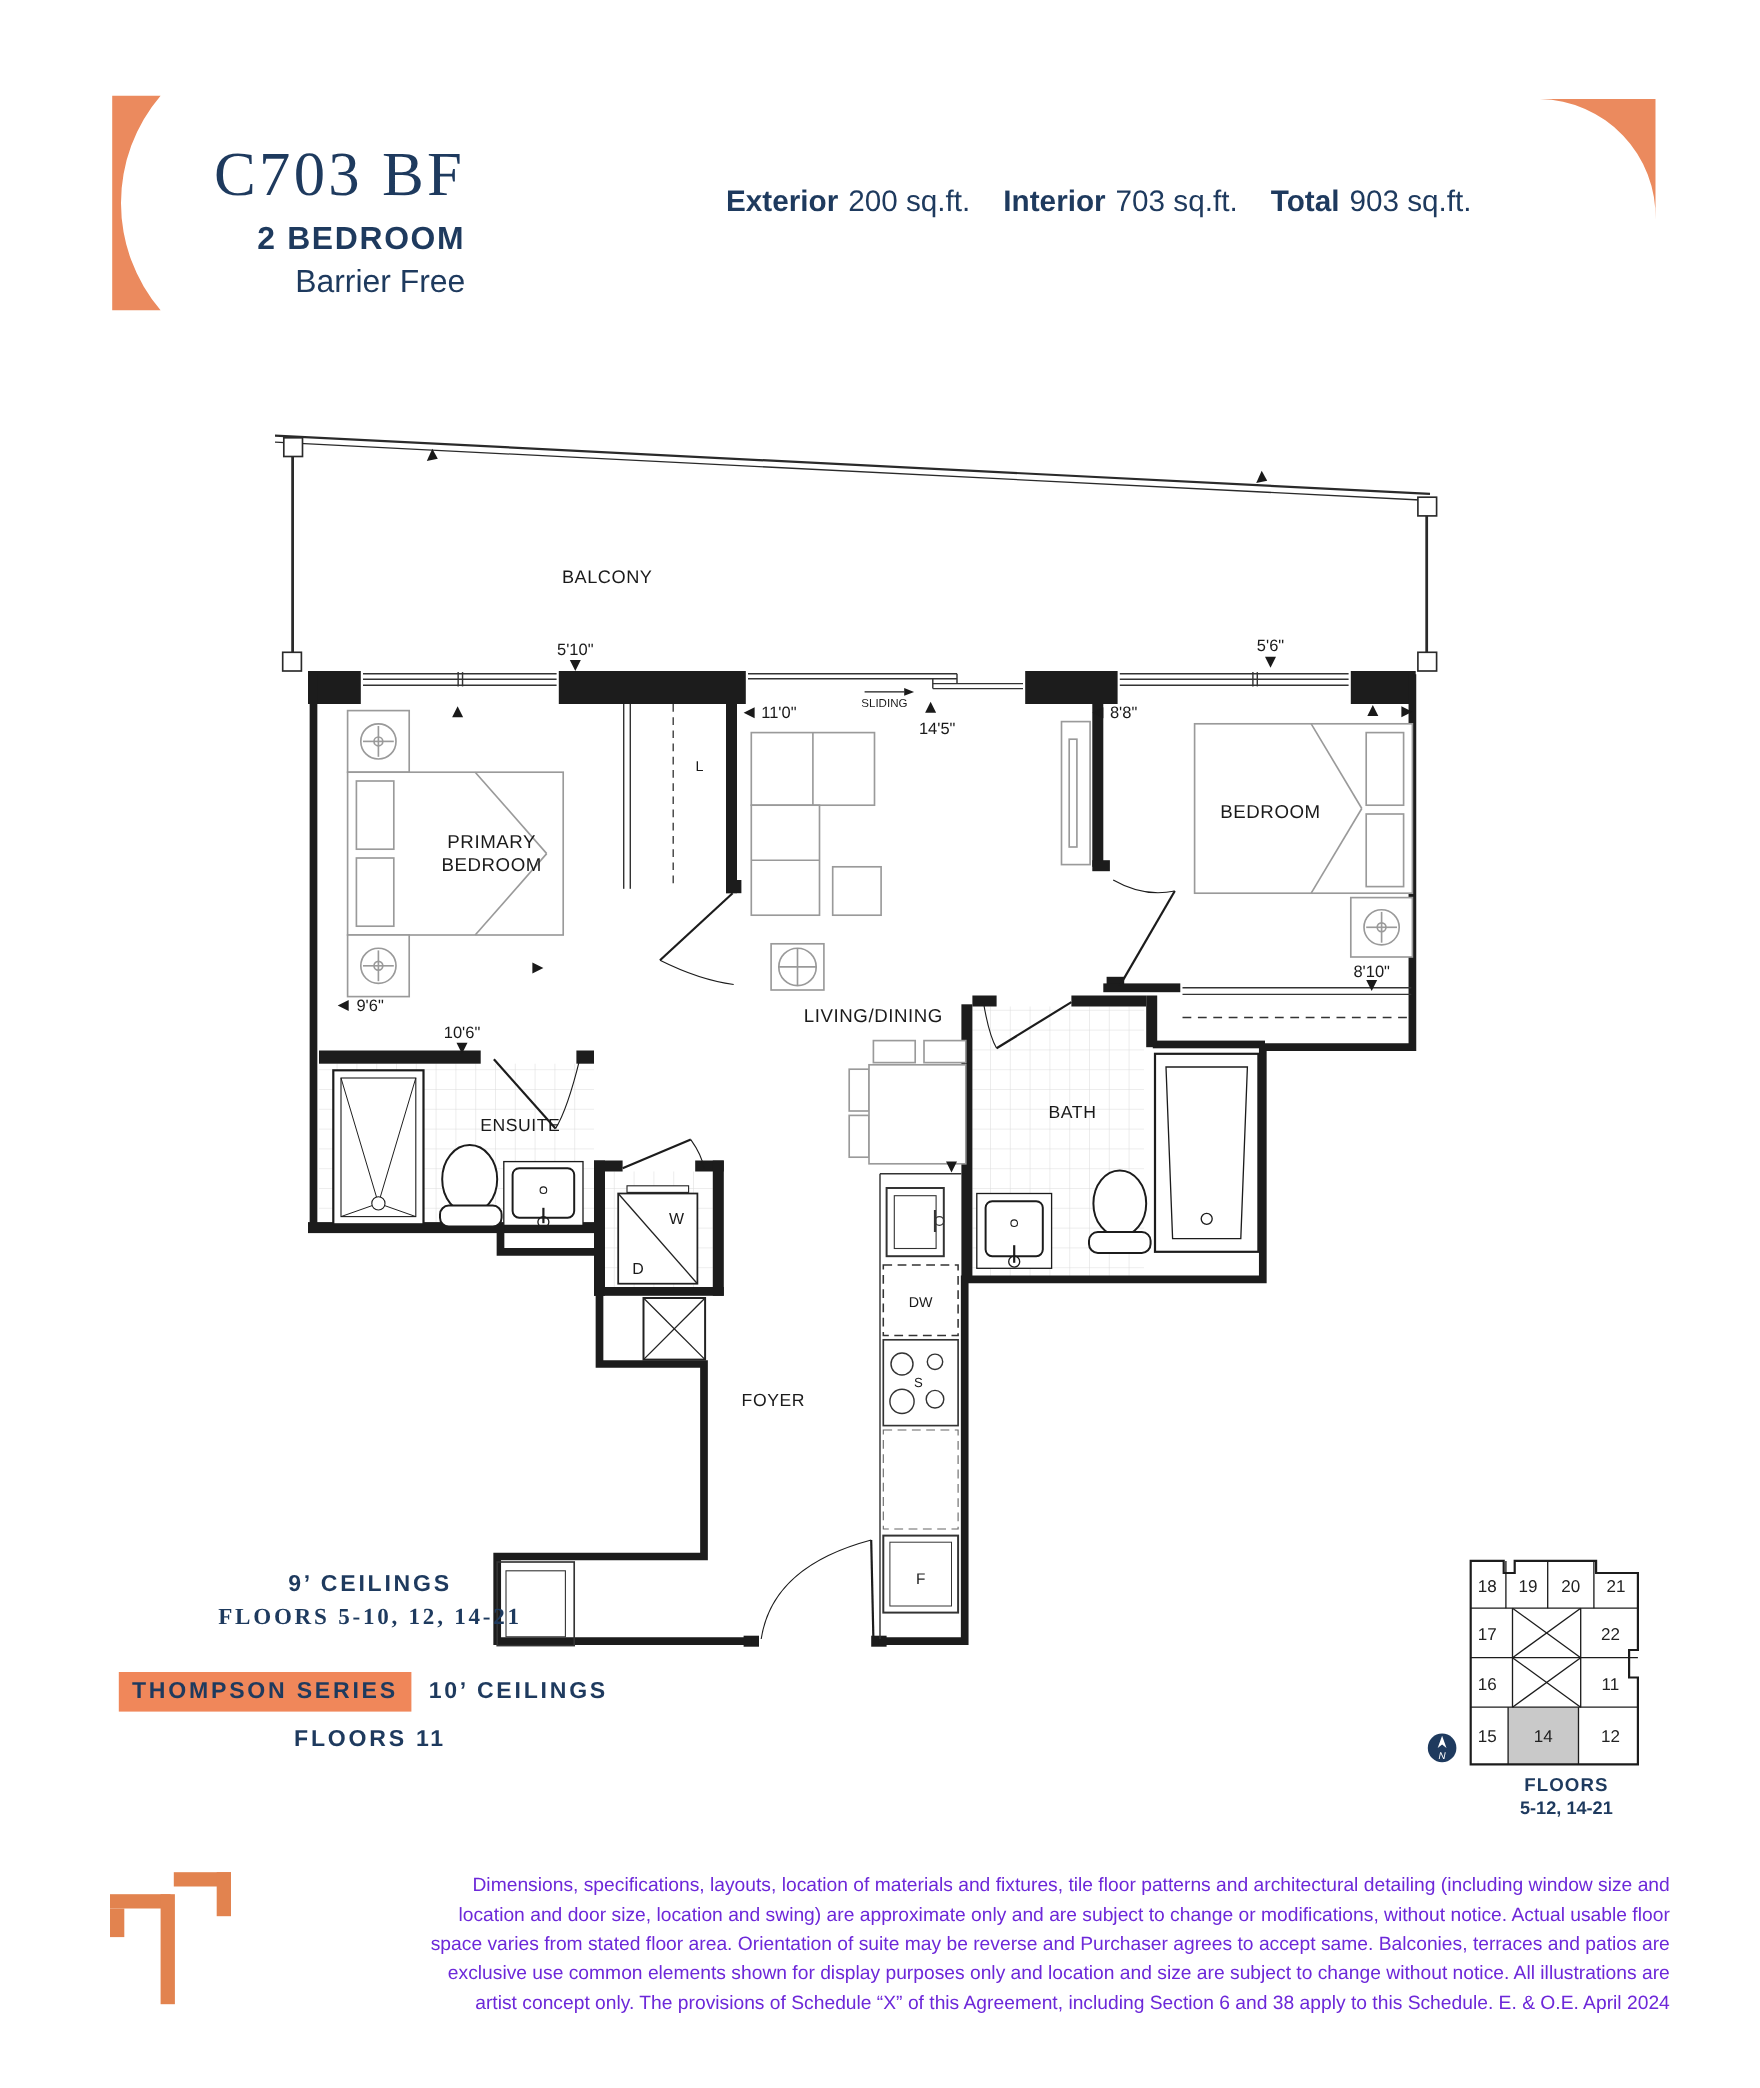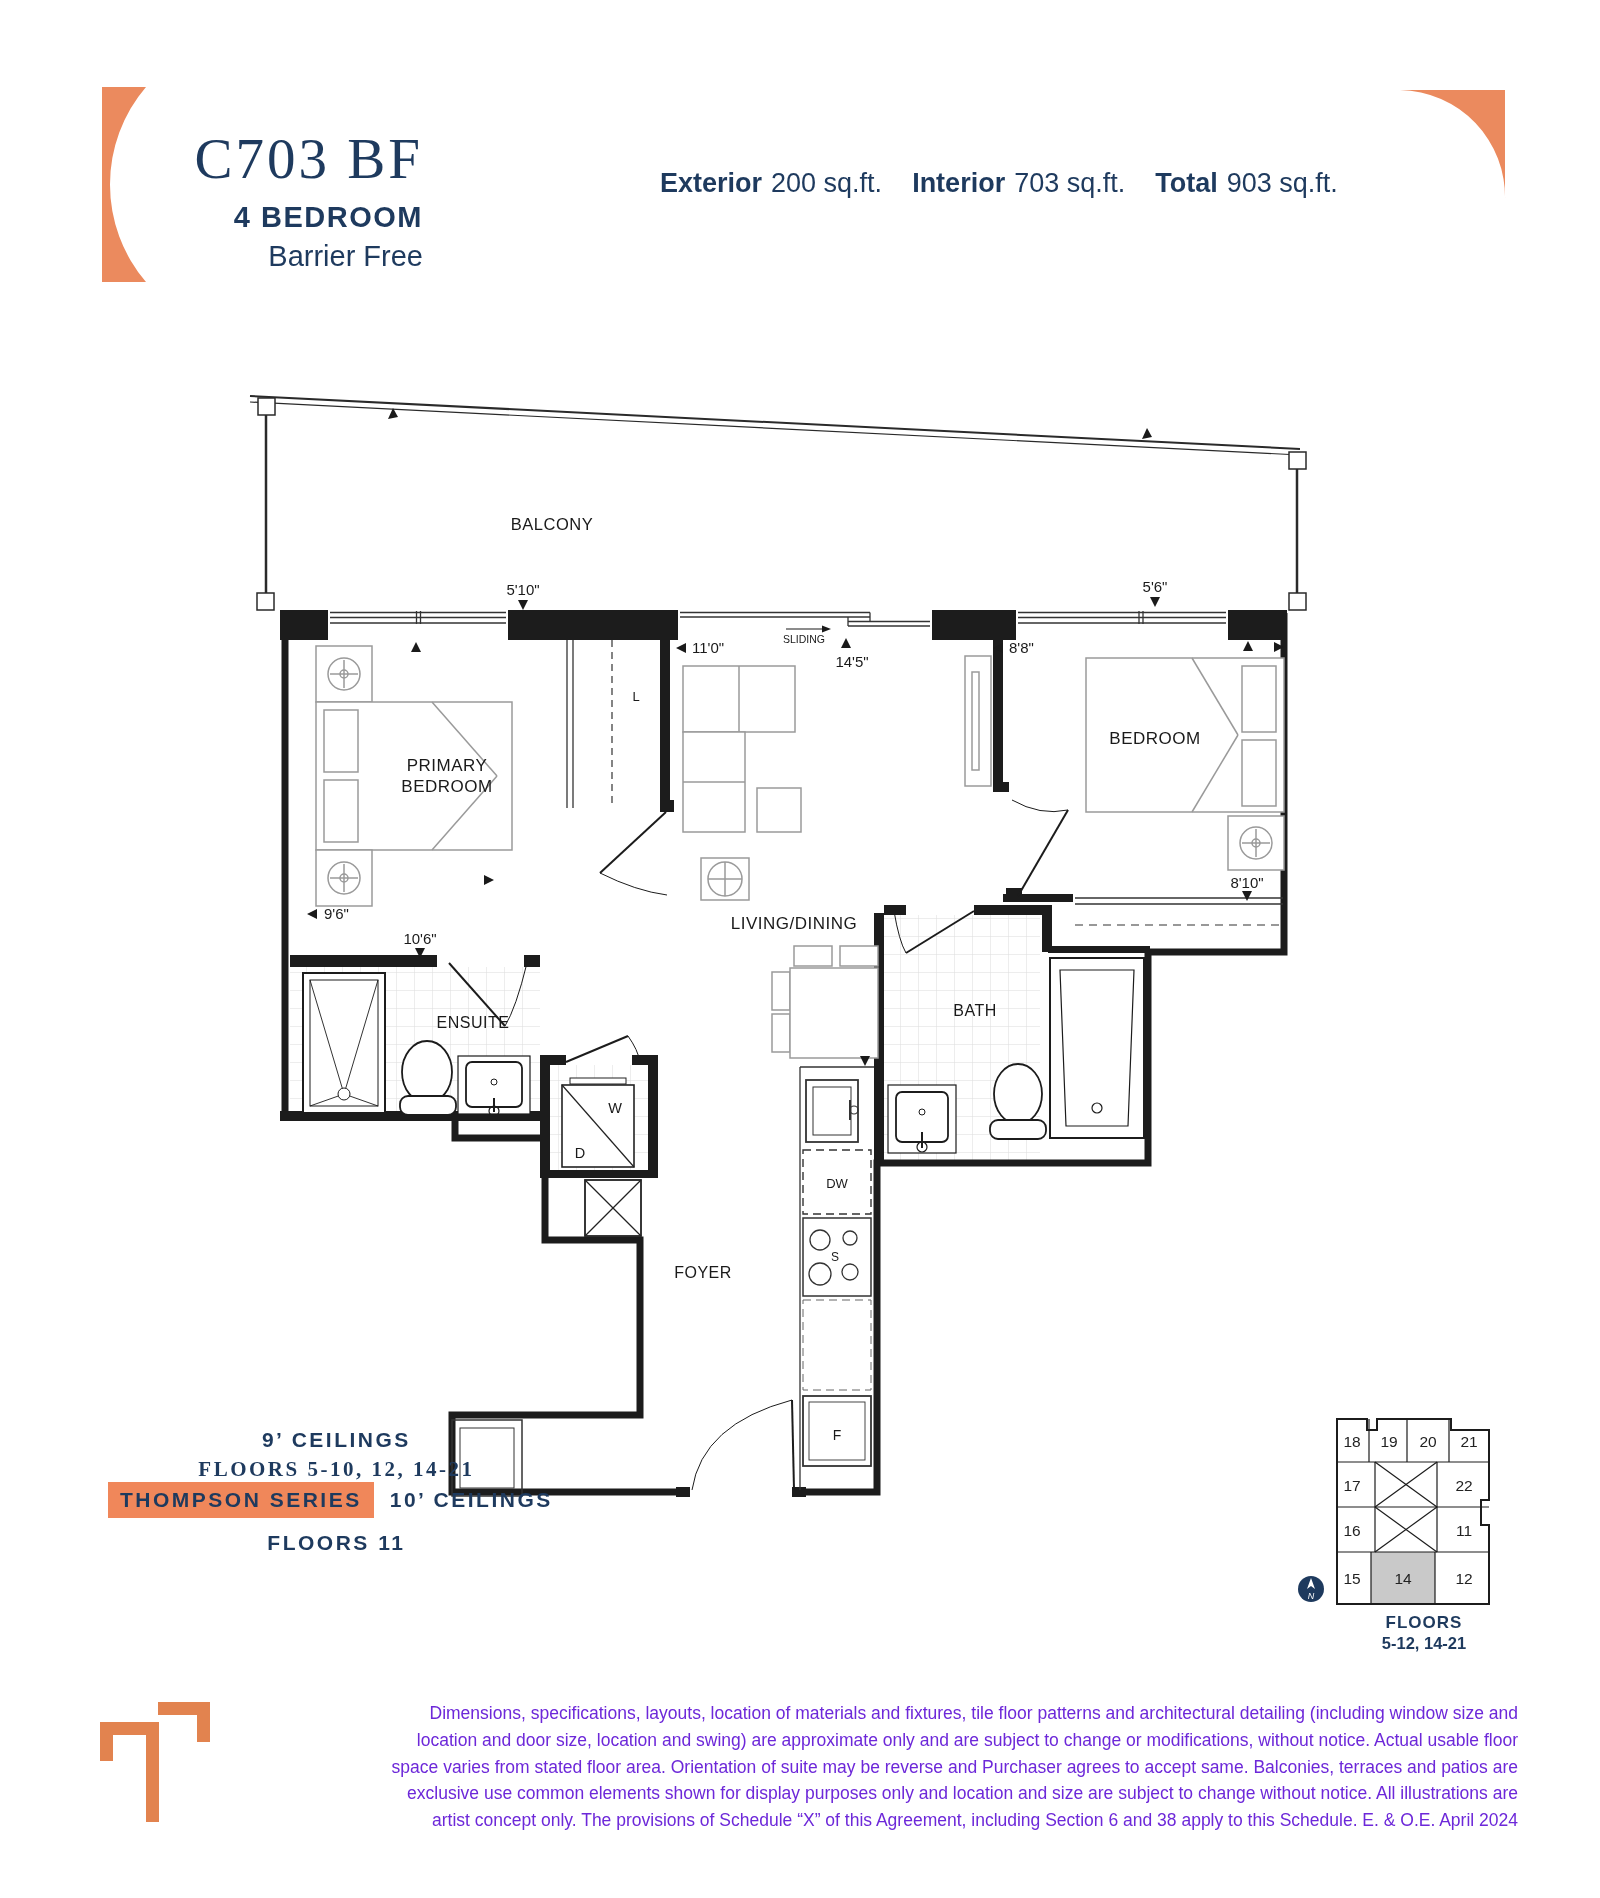--- a/index.html
+++ b/index.html
@@ -9,42 +9,42 @@
   
   .title-block{left:175px;top:130px;width:248px;text-align:right;color:#1E3A5E;}
   .unit-code{font-family:"Liberation Serif", serif;font-size:57px;font-weight:400;letter-spacing:3px;line-height:1;}
   .unit-type{font-size:29px;font-weight:800;letter-spacing:1.5px;margin-top:14px;}
   .unit-subtype{font-size:29px;font-weight:500;margin-top:6px;}
   .area-line{left:660px;top:168px;display:flex;gap:30px;color:#1E3A5E;font-size:27px;white-space:nowrap;}
   .area-line b{font-weight:700;margin-right:9px;}
   
   .info-block{left:120px;top:1428px;color:#1E3A5E;font-weight:700;font-size:21px;letter-spacing:2.5px;text-align:center;}
   .info-block .row{margin-top:5px;font-family:Liberation Serif, serif;}
-  .series-row{display:flex;align-items:center;}
+  .series-row{margin-top:38px;display:flex;align-items:center;}
   .series-badge{background:#F0875A;padding:6px 12px;margin-left:-12px;}
   .series-ceil{margin-left:16px;}
   .floors11{margin-top:13px;}
   
   .disclaimer{left:368px;top:1700px;width:1150px;color:#6d28d9;font-size:17.5px;line-height:1.53;text-align:right;}
   svg text{font-family:"Liberation Sans", sans-serif;}
 </style>
 </head>
 <body>
 
 <svg class="abs" style="left:100px;top:85px;" width="52" height="200" viewBox="104 86 52 200">
   <path d="M 150,88 L 106,88 L 106,283 L 150,283 A 150 150 0 0 1 150,88 Z" fill="#EB8A5E"></path>
 </svg>
 
 <svg class="abs" style="left:1398px;top:88px;" width="110" height="115" viewBox="1398 88 110 115">
   <path d="M 1400,90 L 1505,90 L 1505,200 A 107 107 0 0 0 1400,90 Z" fill="#EB8A5E"></path>
 </svg>
 
 <div class="abs title-block">
   <div class="unit-code">C703 BF</div>
-  <div class="unit-type">4 BEDROOM</div>
+  <div class="unit-type">2 BEDROOM</div>
   <div class="unit-subtype">Barrier Free</div>
 </div>
 
 <div class="abs area-line">
   <span><b>Exterior</b><span>200 sq.ft.</span></span>
   <span><b>Interior</b><span>703 sq.ft.</span></span>
   <span><b>Total</b><span>903 sq.ft.</span></span>
 </div>
 
 <svg class="abs" style="left:220px;top:320px;" width="1100" height="1210" viewBox="220 320 1100 1210">

